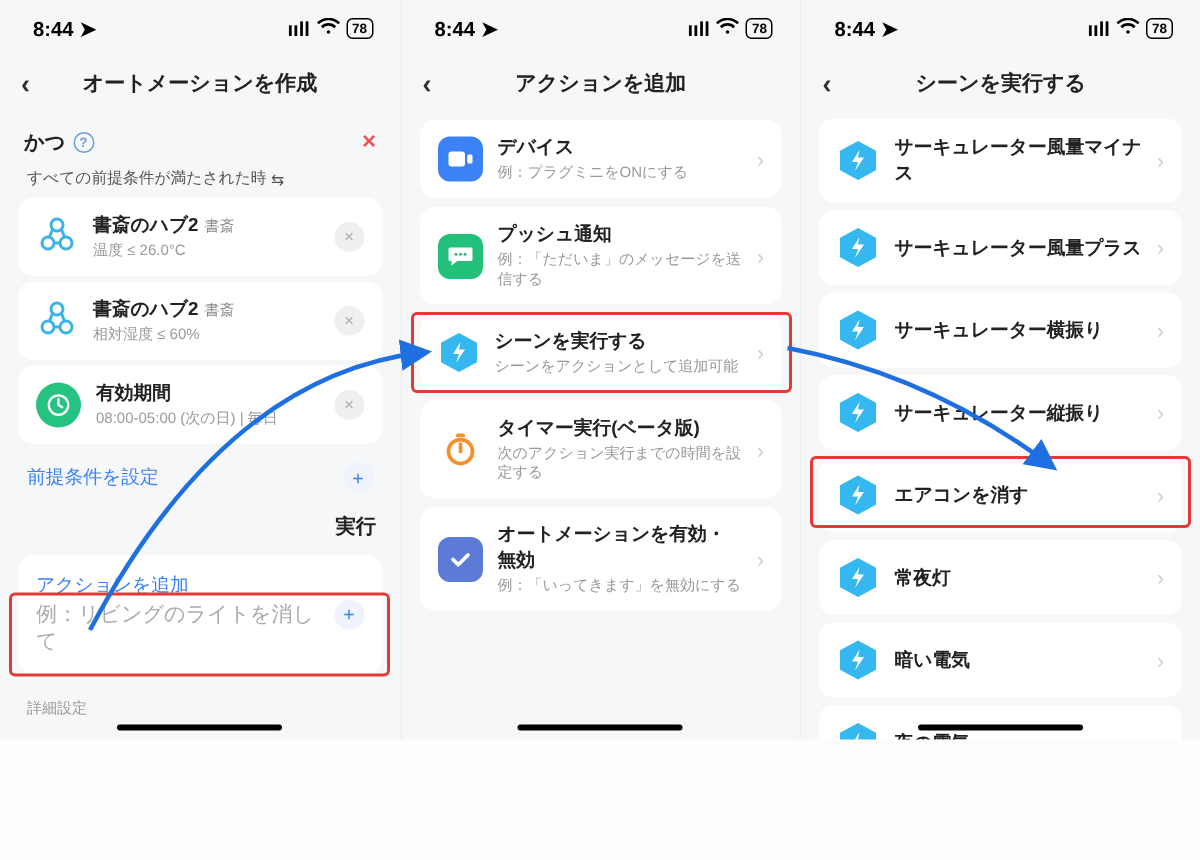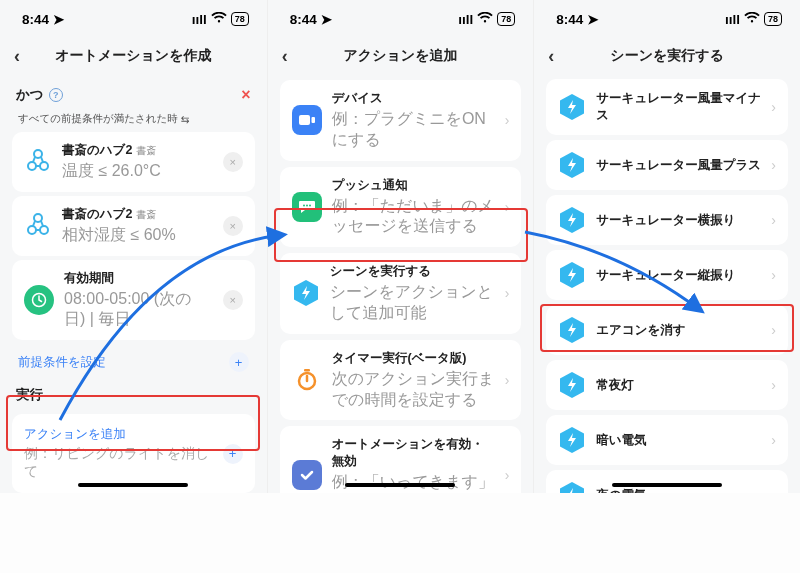--- a/index.html
+++ b/index.html
@@ -17,21 +17,21 @@
   .label-close { margin-left: auto; color: #ef5350; font-size: 16px; font-weight: 700; }
   .subtext { padding: 4px 18px 2px; font-size: 10.5px; color: #555; display: flex; align-items: center; gap: 3px; }
   .card { background: #fff; border-radius: 10px; margin: 6px 12px; padding: 10px 12px; display: flex; align-items: center; gap: 10px; position: relative; }
   .card.tight { margin: 4px 12px; }
   .icon-circle { width: 30px; height: 30px; border-radius: 8px; display: flex; align-items: center; justify-content: center; flex-shrink: 0; }
   .icon-hex { width: 28px; height: 28px; position: relative; display: flex; align-items: center; justify-content: center; flex-shrink: 0; }
   .icon-hex svg { width: 28px; height: 28px; }
   .card-text { flex: 1; min-width: 0; }
   .card-title { font-size: 12.5px; font-weight: 700; color: #222; display: flex; align-items: baseline; gap: 4px; }
   .card-title .tag { font-size: 10px; font-weight: 400; color: #888; }
-  .card-sub { font-size: 16px; color: #999; margin-top: 2px; line-height: 1.3; }
+  .card-sub { font-size: 10px; color: #999; margin-top: 2px; line-height: 1.3; }
   .card-close { width: 20px; height: 20px; border-radius: 50%; background: #efefef; color: #aaa; display: flex; align-items: center; justify-content: center; font-size: 11px; flex-shrink: 0; }
   .chevron { color: #ccc; font-size: 14px; flex-shrink: 0; }
   .link-row { padding: 8px 18px; font-size: 12.5px; color: #3b82f6; display: flex; align-items: center; }
   .plus { margin-left: auto; width: 20px; height: 20px; border-radius: 50%; background: #eef3fc; color: #3b82f6; display: flex; align-items: center; justify-content: center; font-size: 13px; }
   .action-card { background: #fff; border-radius: 10px; margin: 6px 12px; padding: 12px; }
   .action-row { display: flex; align-items: center; gap: 6px; }
   .action-title { font-size: 12.5px; color: #3b82f6; font-weight: 500; }
   .action-sub { font-size: 14px; color: #aaa; margin-top: 2px; }
   .footer-link { padding: 10px 18px; font-size: 10px; color: #999; }
   .save-btn { margin: 8px 14px; height: 42px; background: #b7bcc2; color: #fff; border-radius: 10px; display: flex; align-items: center; justify-content: center; font-size: 14px; font-weight: 500; }
@@ -134,21 +134,21 @@
       <div class="card-sub">08:00-05:00 (次の日) | 毎日</div>
     </div>
     <div class="card-close">×</div>
   </div>
 
   <div class="link-row">
     <span>前提条件を設定</span>
     <span class="plus">+</span>
   </div>
 
-  <div class="section-label" style="padding-top:6px;">
+  <div class="section-label" style="padding-top:6px;justify-content:flex-end;">
     <span>実行</span>
   </div>
 
   <div class="action-card">
     <div class="action-row">
       <div style="flex:1;">
         <div class="action-title">アクションを追加</div>
         <div class="action-sub">例：リビングのライトを消して</div>
       </div>
       <span class="plus">+</span>

